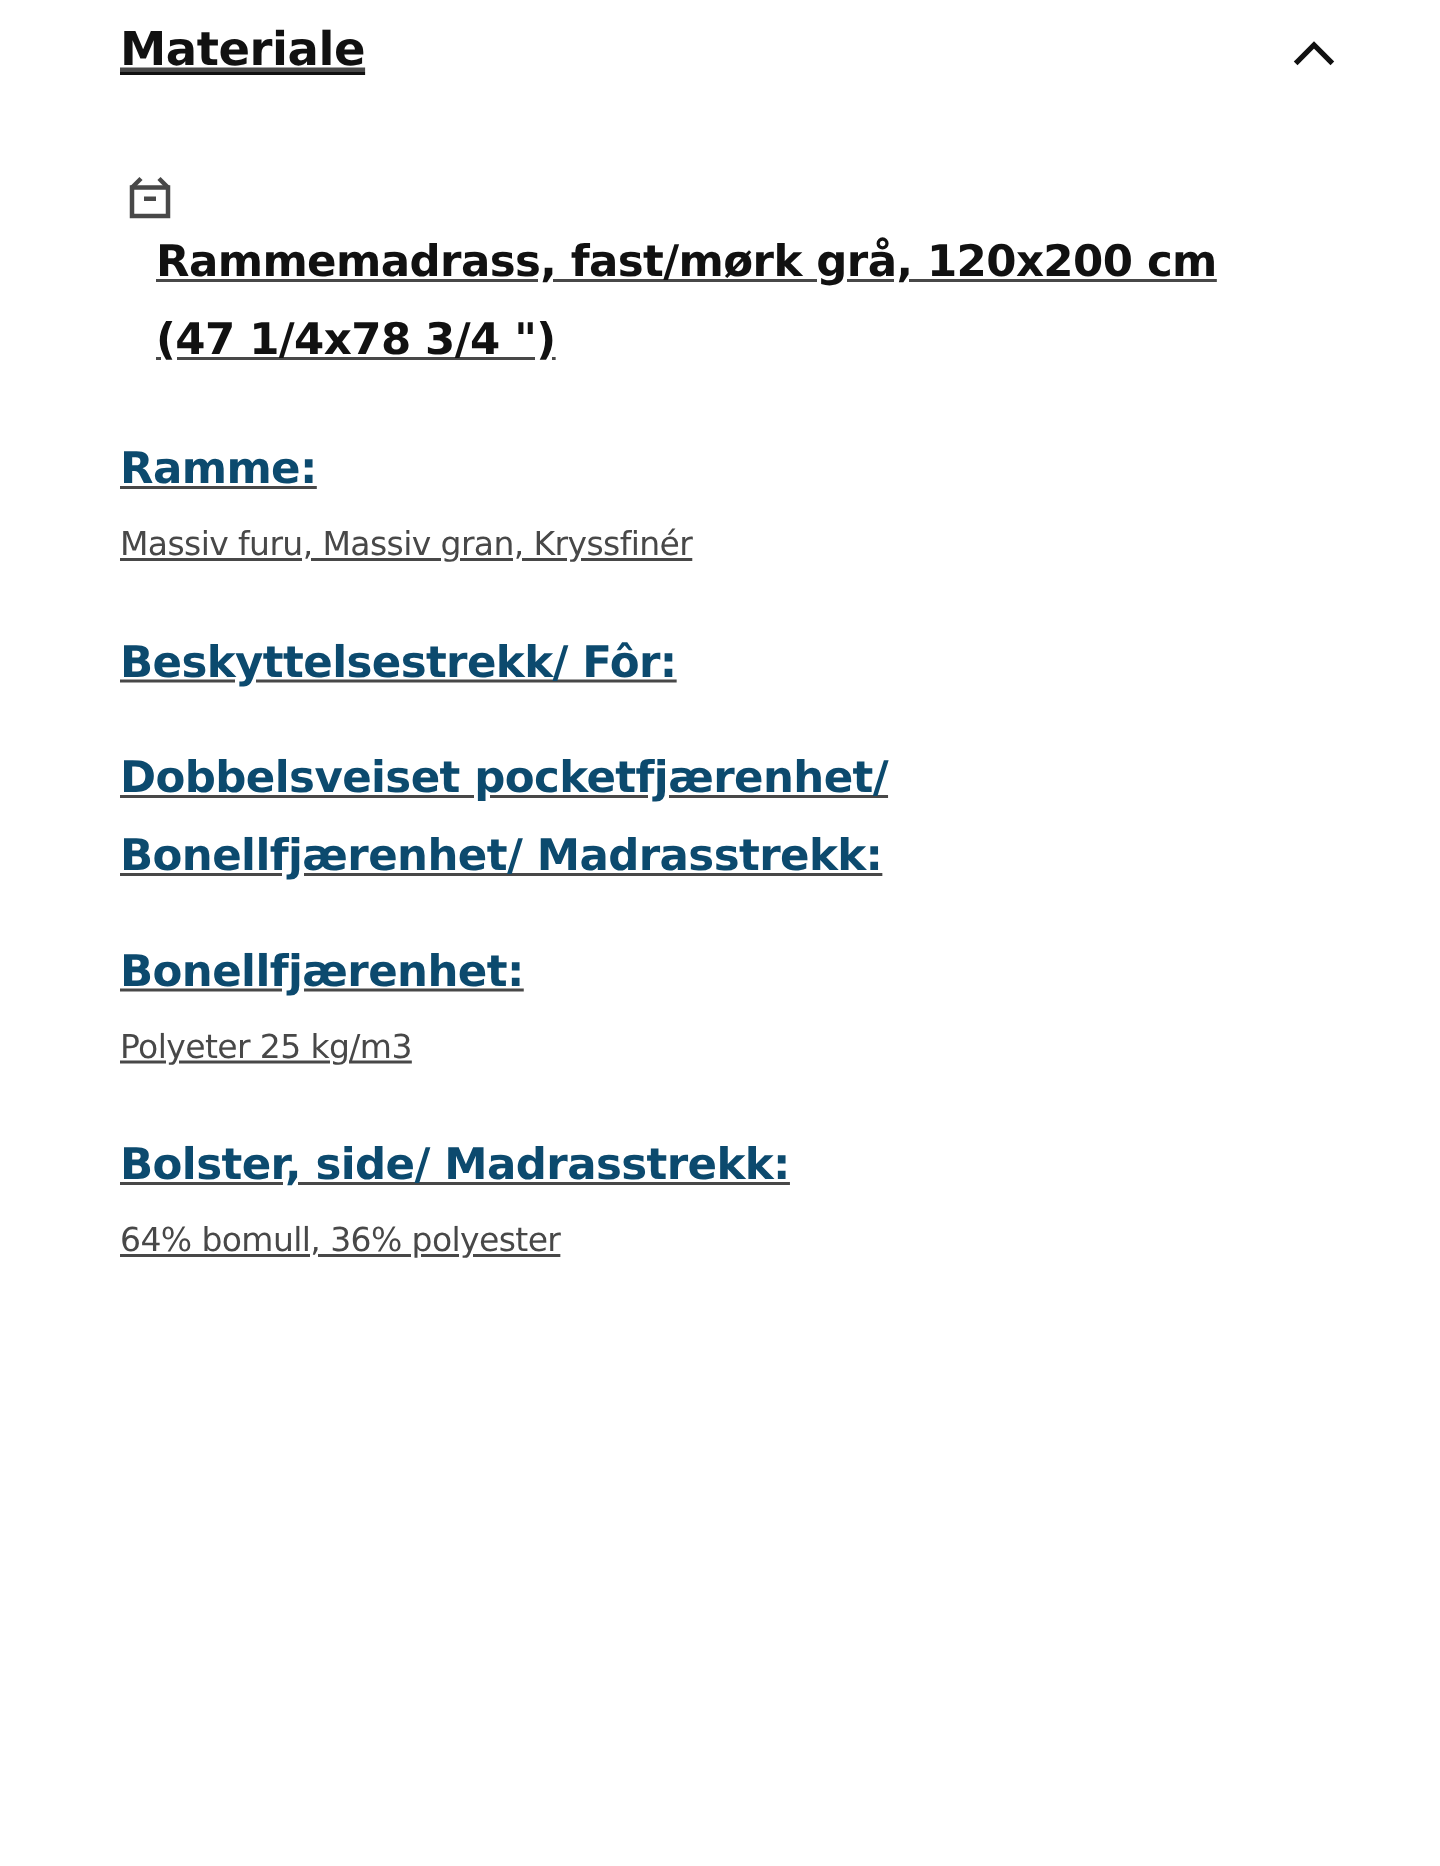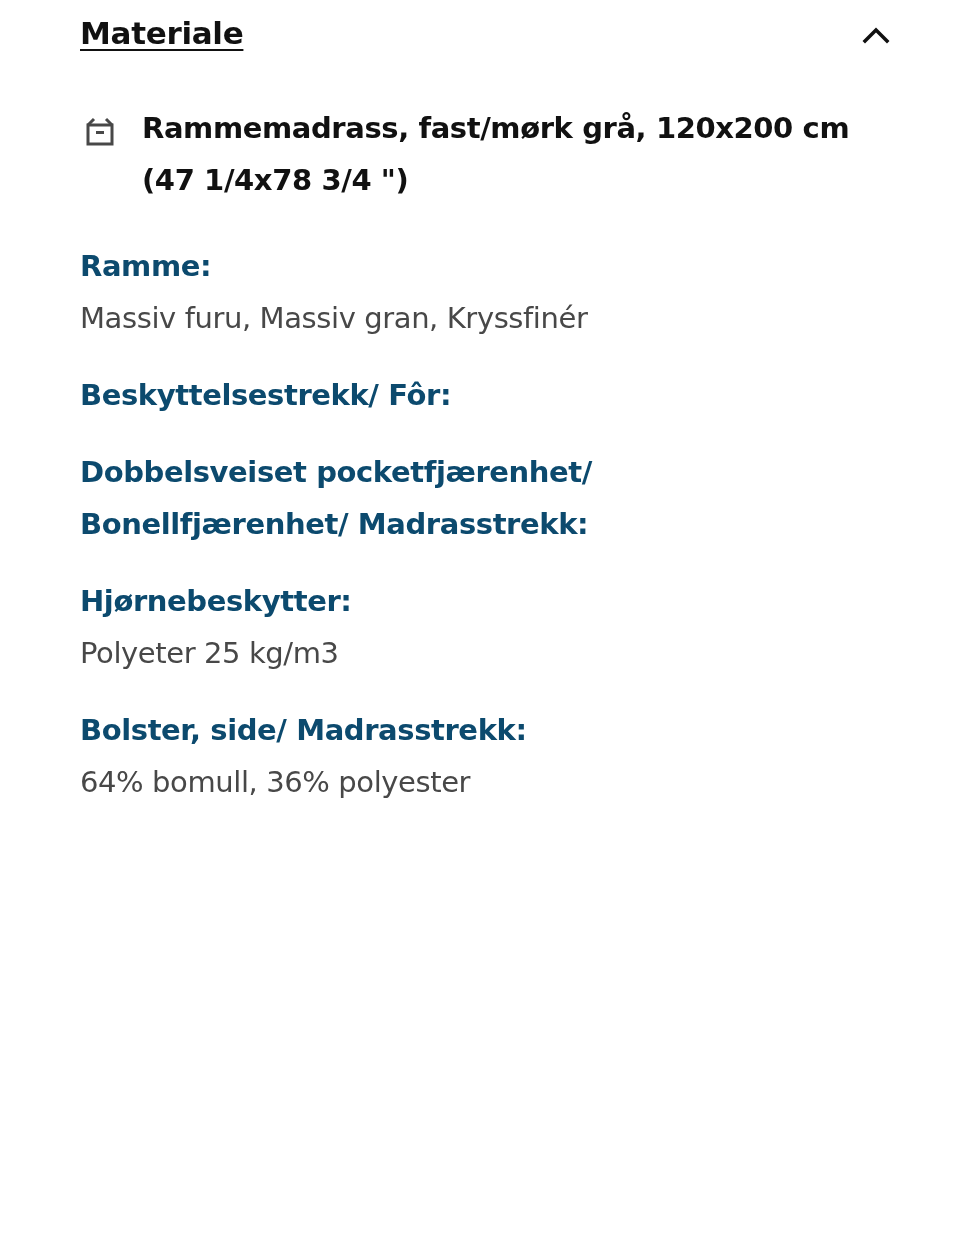--- a/index.html
+++ b/index.html
@@ -1,56 +1,57 @@
 <!DOCTYPE html>
 <html><head>
   <meta charset="utf-8">
   <style>
     html, body { margin: 0; padding: 0; background: #ffffff; }
     body {
       width: 960px; height: 1244px; overflow: hidden;
       font-family: "DejaVu Sans", "Liberation Sans", sans-serif;
       color: #484848;
     }
-    .accordion { position: relative; padding: 0 80px; }
+    .accordion { position: relative; padding: 0 80px; text-decoration: underline; }
     .acc-header {
       position: relative; height: 70px;
       display: flex; align-items: center; justify-content: space-between;
     }
     .acc-title {
       font-size: 31px; font-weight: bold; color: #111111;
       text-decoration: underline; text-underline-offset: 5px;
       text-decoration-thickness: 2px;
       margin-top: -4px;
       letter-spacing: -0.3px;
     }
     .chevron {
       width: 36px; height: 36px; display: flex; align-items: center; justify-content: center;
       margin-right: -14px; cursor: pointer;
     }
     .product-row {
       display: flex; align-items: flex-start;
       margin-top: 32px;
+      flex-direction: column;
     }
     .box-icon { width: 36px; height: 36px; margin-left: 2px; margin-top: 10px; flex: 0 0 auto; }
     .product-name {
       margin-left: 24px;
       font-size: 29px; font-weight: bold; color: #111111;
       line-height: 52px; letter-spacing: -0.4px;
       max-width: 720px;
     }
     .materials { margin-top: 34px; }
     .mat-item { margin-bottom: 25px; }
     .mat-label {
       font-size: 29px; font-weight: bold; color: #0c4a6e;
       line-height: 52px; letter-spacing: -0.4px;
       max-width: 620px;
     }
     .mat-value {
-      font-size: 29px; color: #484848; line-height: 52px;
+      font-size: 22px; color: #484848; line-height: 52px;
       letter-spacing: -0.4px;
     }
   </style>
 </head>
 <body>
 
 <div class="accordion">
   <div class="acc-header">
     <span class="acc-title">Materiale</span>
     <span class="chevron">
@@ -77,21 +78,21 @@
       <div class="mat-label">Ramme:</div>
       <div class="mat-value">Massiv furu, Massiv gran, Kryssfinér</div>
     </div>
     <div class="mat-item">
       <div class="mat-label">Beskyttelsestrekk/ Fôr:</div>
     </div>
     <div class="mat-item">
       <div class="mat-label">Dobbelsveiset pocketfjærenhet/ Bonellfjærenhet/ Madrasstrekk:</div>
     </div>
     <div class="mat-item">
-      <div class="mat-label">Hjørnebeskytter:</div>
+      <div class="mat-label">Bonellfjærenhet:</div>
       <div class="mat-value">Polyeter 25 kg/m3</div>
     </div>
     <div class="mat-item">
       <div class="mat-label">Bolster, side/ Madrasstrekk:</div>
       <div class="mat-value">64% bomull, 36% polyester</div>
     </div>
   </div>
 </div>
 
 </body></html>

